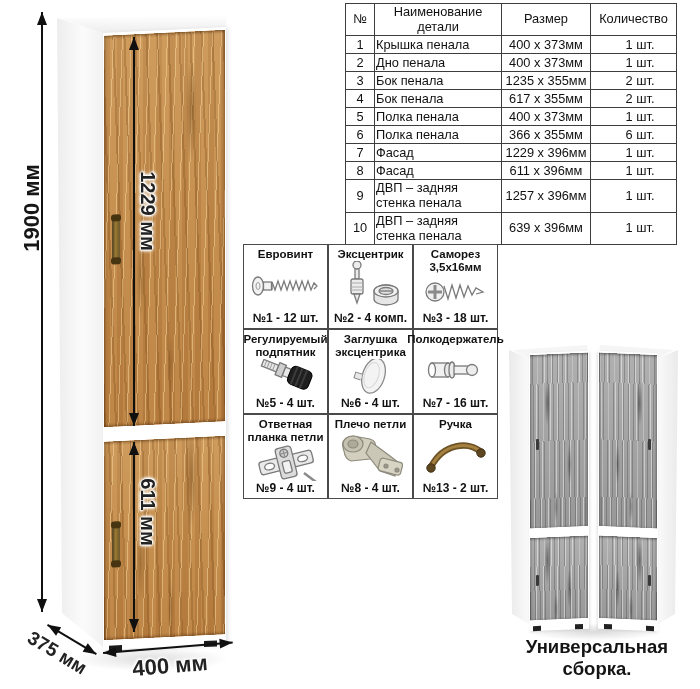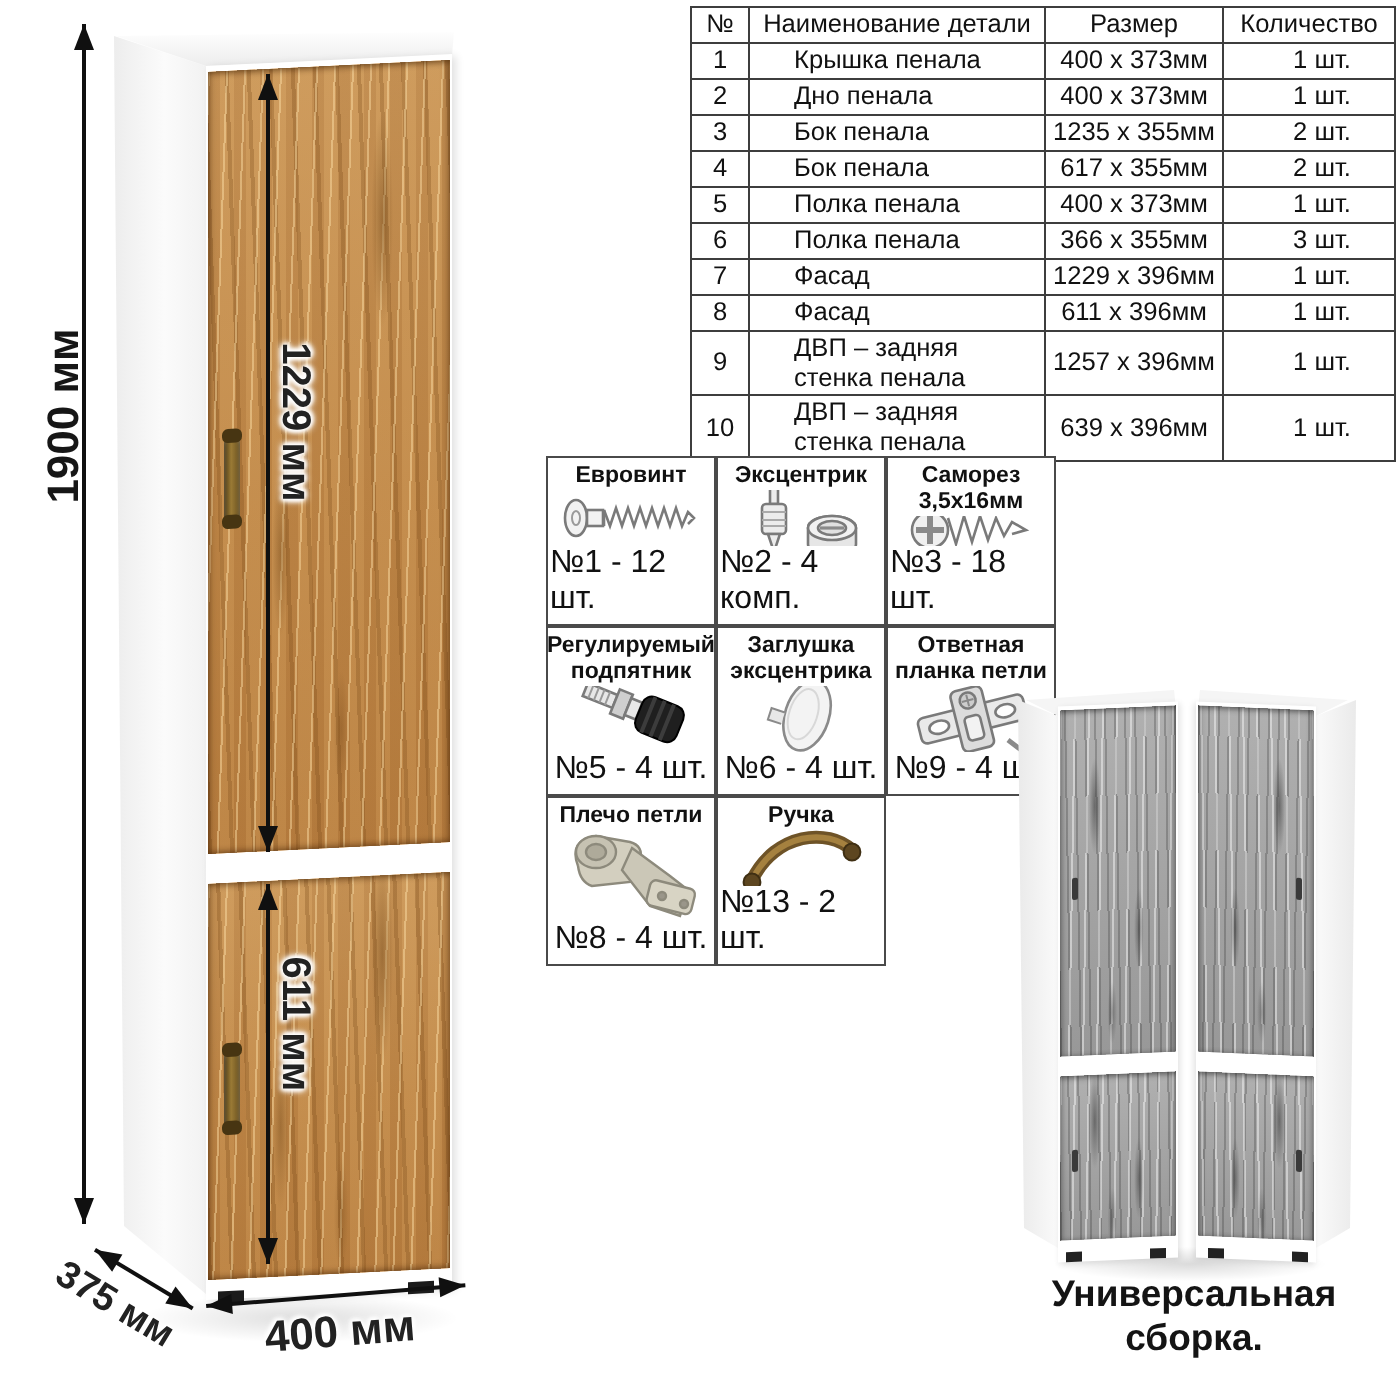--- a/index.html
+++ b/index.html
@@ -66,30 +66,30 @@
     box-shadow:inset 0 2px 2px rgba(255,255,255,.35), inset 0 -2px 2px rgba(0,0,0,.4);}
   .door-handle::before,.door-handle::after{content:"";position:absolute;left:-1px;width:10px;height:7px;background:#473512;border-radius:3px;}
   .door-handle::before{top:-2px;} .door-handle::after{bottom:-2px;}
 
   
   .parts-table{position:absolute;left:345px;top:3px;border-collapse:collapse;font-size:12.8px;line-height:1.15;}
   .parts-table th,.parts-table td{border:1.6px solid #3d3d3d;padding:1px 3px;background:#fff;}
   .parts-table th{font-weight:normal;height:15px;text-align:center;}
   .parts-table td{height:15px;}
   .parts-table td:nth-child(1){width:22px;text-align:center;}
-  .parts-table td:nth-child(2){width:122px;text-align:left;padding-left:22px;margin-left:36px;}
+  .parts-table td:nth-child(2){width:122px;text-align:left;padding-left:1px;margin-left:36px;}
   .parts-table td:nth-child(3){width:82px;text-align:center;}
   .parts-table td:nth-child(4){width:66px;text-align:center;padding-left:16px;}
 
   
-  .hw-grid{position:absolute;left:243px;top:228px;display:grid;grid-template-columns:repeat(3,85px);grid-auto-rows:85px;margin-left:30px;}
+  .hw-grid{position:absolute;left:243px;top:244px;display:grid;grid-template-columns:repeat(3,85px);grid-auto-rows:85px;}
   .hw-cell{border:1px solid #4a4a4a;background:#fff;display:flex;flex-direction:column;align-items:center;padding:3px 1px 2px;box-sizing:border-box;}
   .hw-title{font-weight:bold;font-size:11.5px;line-height:1.12;text-align:center;}
   .hw-icon{flex:1;display:flex;align-items:center;justify-content:center;overflow:hidden;}
-  .hw-qty{font-weight:normal;font-size:16px;margin-bottom:1px;}
+  .hw-qty{font-weight:bold;font-size:12px;margin-bottom:1px;}
 
   
   .gcab{position:absolute;width:86px;height:292px;}
   .gcab-top{position:absolute;left:3px;top:1px;width:81px;height:14px;
     clip-path:polygon(6px 5px,80px 0px,81px 9px,22px 13px);background:#f5f5f5;}
   .gcab-side{position:absolute;left:5px;top:4px;width:20px;height:282px;
     clip-path:polygon(0px 2px,20px 10px,20px 276px,3px 266px);
     background:linear-gradient(90deg,#eaeaea,#fafafa);}
   .gcab-front{position:absolute;left:25px;top:8px;width:60px;height:278px;background:#fff;
     transform:skewY(-2.5deg);box-shadow:1px 1px 3px rgba(0,0,0,.12);}
@@ -175,21 +175,21 @@
         <tr>
           <td>5</td>
           <td>Полка пенала</td>
           <td>400 х 373мм</td>
           <td>1 шт.</td>
         </tr>
         <tr>
           <td>6</td>
           <td>Полка пенала</td>
           <td>366 х 355мм</td>
-          <td>3 шт.</td>
+          <td>6 шт.</td>
         </tr>
         <tr>
           <td>7</td>
           <td>Фасад</td>
           <td>1229 х 396мм</td>
           <td>1 шт.</td>
         </tr>
         <tr>
           <td>8</td>
           <td>Фасад</td>
@@ -278,20 +278,34 @@
         <div class="hw-icon">
           <svg width="52" height="54" viewBox="0 0 52 54">
    <g transform="rotate(18 26 27)">
      <ellipse cx="28" cy="25" rx="11" ry="18" fill="#f3f3f3" stroke="#8a8a8a" stroke-width="1.3"></ellipse>
      <ellipse cx="26" cy="25" rx="7" ry="13" fill="none" stroke="#d8d8d8"></ellipse>
      <path d="M17 27 h-7 v6 h7" fill="#e8e8e8" stroke="#8a8a8a"></path>
    </g>
  </svg>
         </div>
         <div class="hw-qty">№6 - 4 шт.</div>
+      </div>
+      <div class="hw-cell">
+        <div class="hw-title">Полкодержатель</div>
+        <div class="hw-icon">
+          <svg width="64" height="26" viewBox="0 0 64 26">
+   <rect x="8" y="5" width="16" height="14" fill="#f1f1f1" stroke="#7a7a7a" stroke-width="1.3"></rect>
+   <ellipse cx="8" cy="12" rx="3.5" ry="7" fill="#fff" stroke="#7a7a7a" stroke-width="1.3"></ellipse>
+   <ellipse cx="24" cy="12" rx="3.5" ry="7" fill="#e8e8e8" stroke="#7a7a7a" stroke-width="1.3"></ellipse>
+   <ellipse cx="28" cy="12" rx="3" ry="8" fill="#ececec" stroke="#7a7a7a" stroke-width="1.3"></ellipse>
+   <rect x="30" y="8" width="17" height="8" fill="#f1f1f1" stroke="#7a7a7a" stroke-width="1.3"></rect>
+   <circle cx="48" cy="12" r="5.5" fill="#ededed" stroke="#7a7a7a" stroke-width="1.3"></circle>
+ </svg>
+        </div>
+        <div class="hw-qty">№7 - 16 шт.</div>
       </div>
       <div class="hw-cell">
         <div class="hw-title">Ответная планка петли</div>
         <div class="hw-icon">
           <svg width="68" height="54" viewBox="0 0 68 54">
    <g transform="rotate(-14 34 27)">
      <rect x="7" y="21" width="54" height="13" rx="3" fill="#e9e9e9" stroke="#7a7a7a" stroke-width="1.3"></rect>
      <ellipse cx="17" cy="27.5" rx="5" ry="3.2" fill="#fdfdfd" stroke="#7a7a7a" stroke-width="1.3"></ellipse>
      <ellipse cx="51" cy="27.5" rx="5" ry="3.2" fill="#fdfdfd" stroke="#7a7a7a" stroke-width="1.3"></ellipse>
      <rect x="26" y="12" width="16" height="31" rx="3" fill="#dcdcdc" stroke="#7a7a7a" stroke-width="1.3"></rect>

